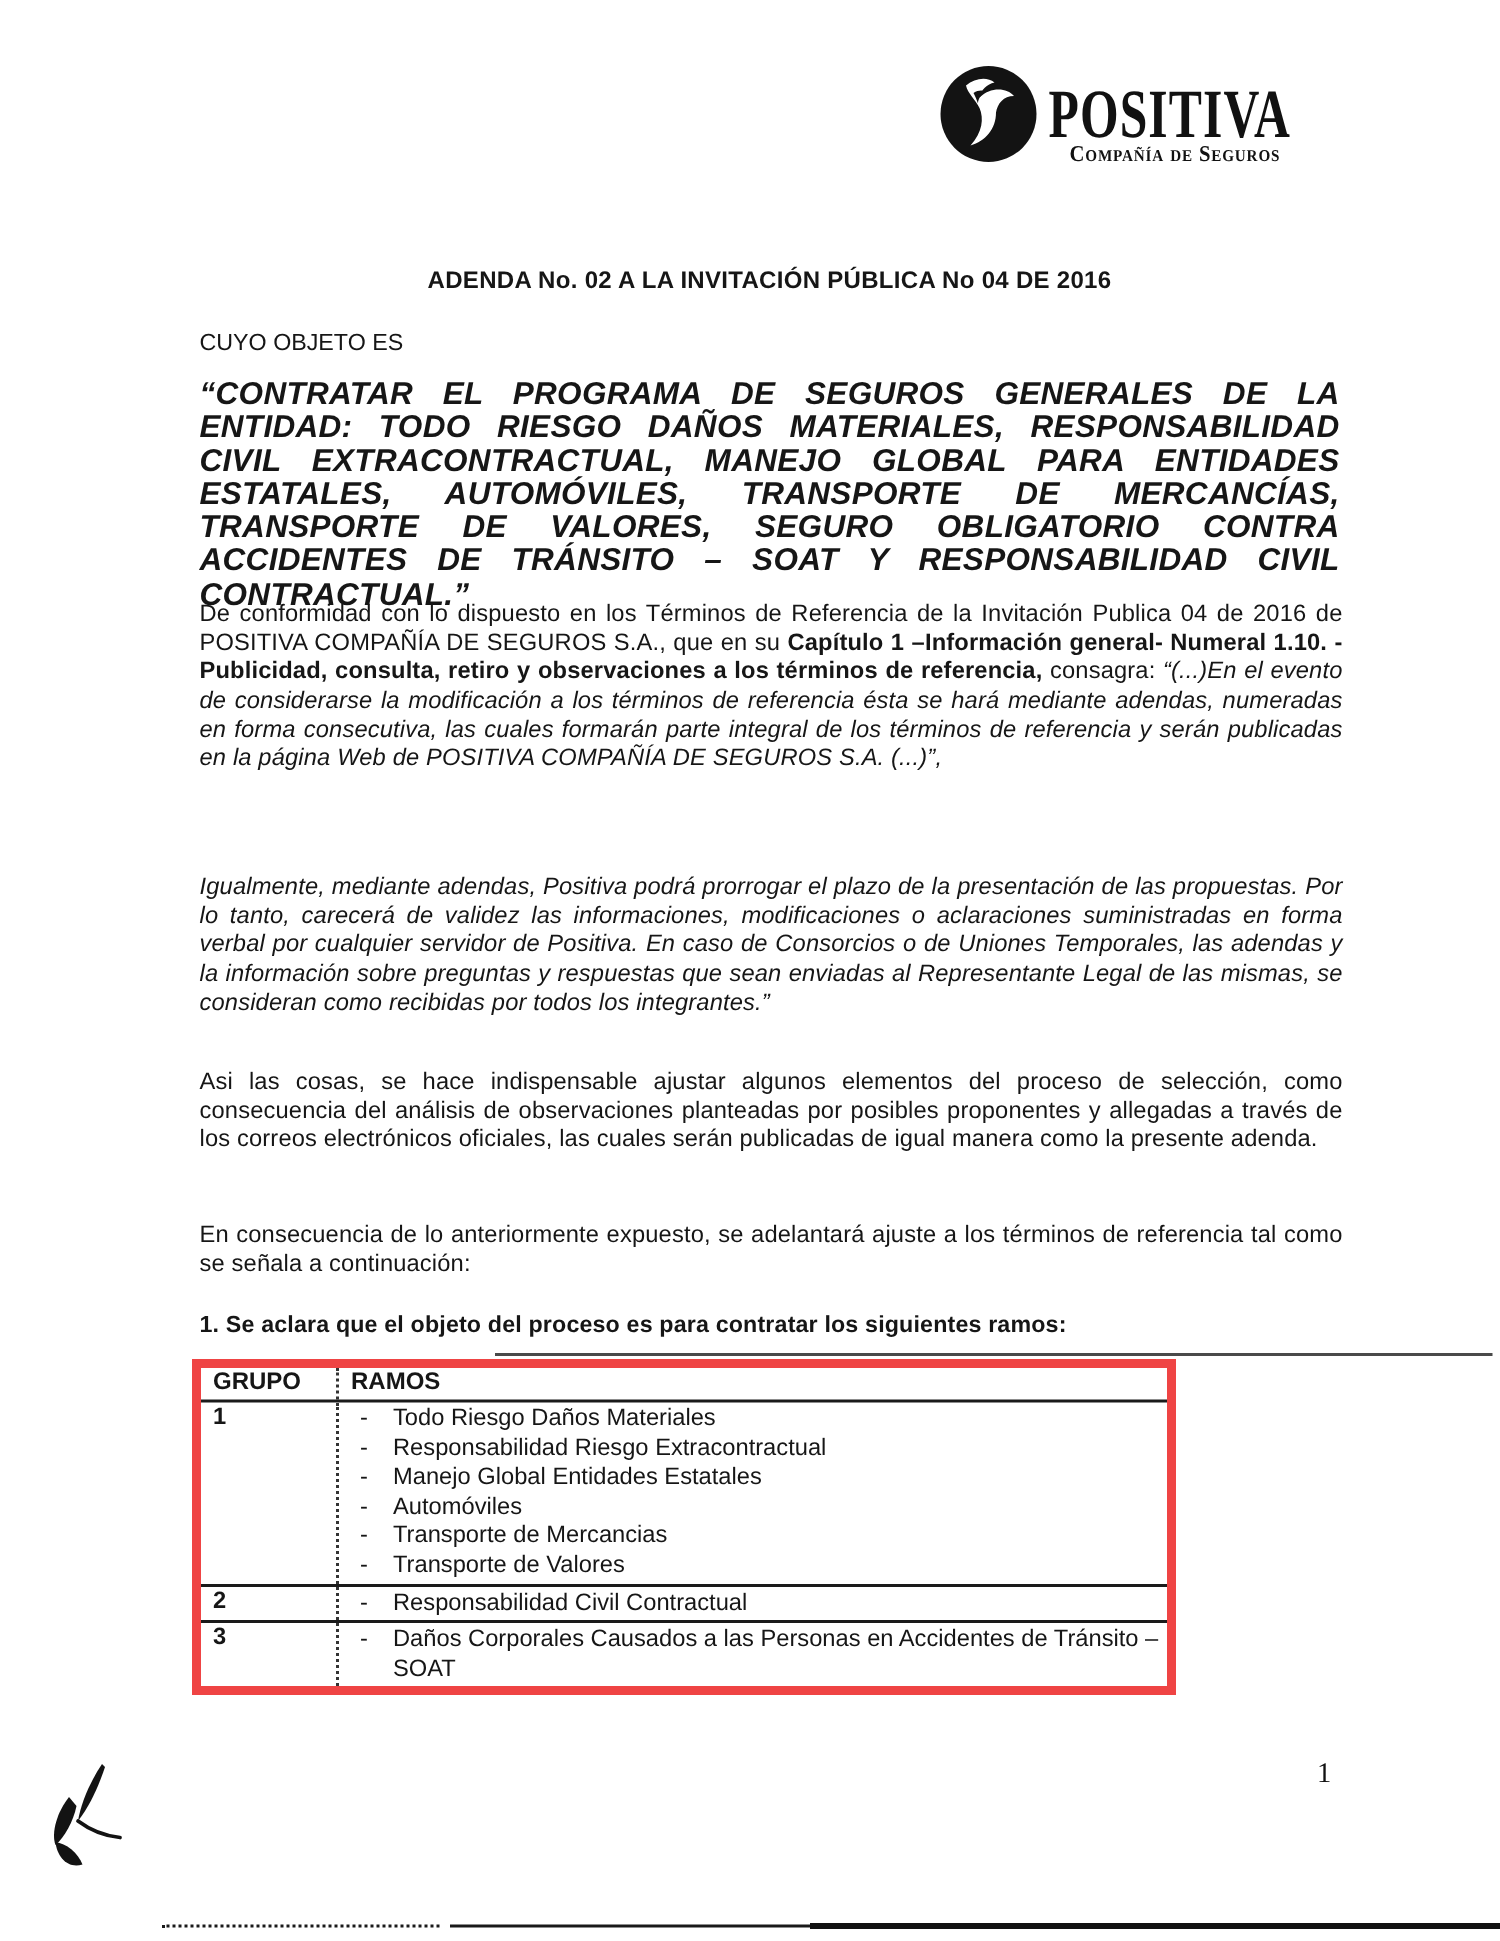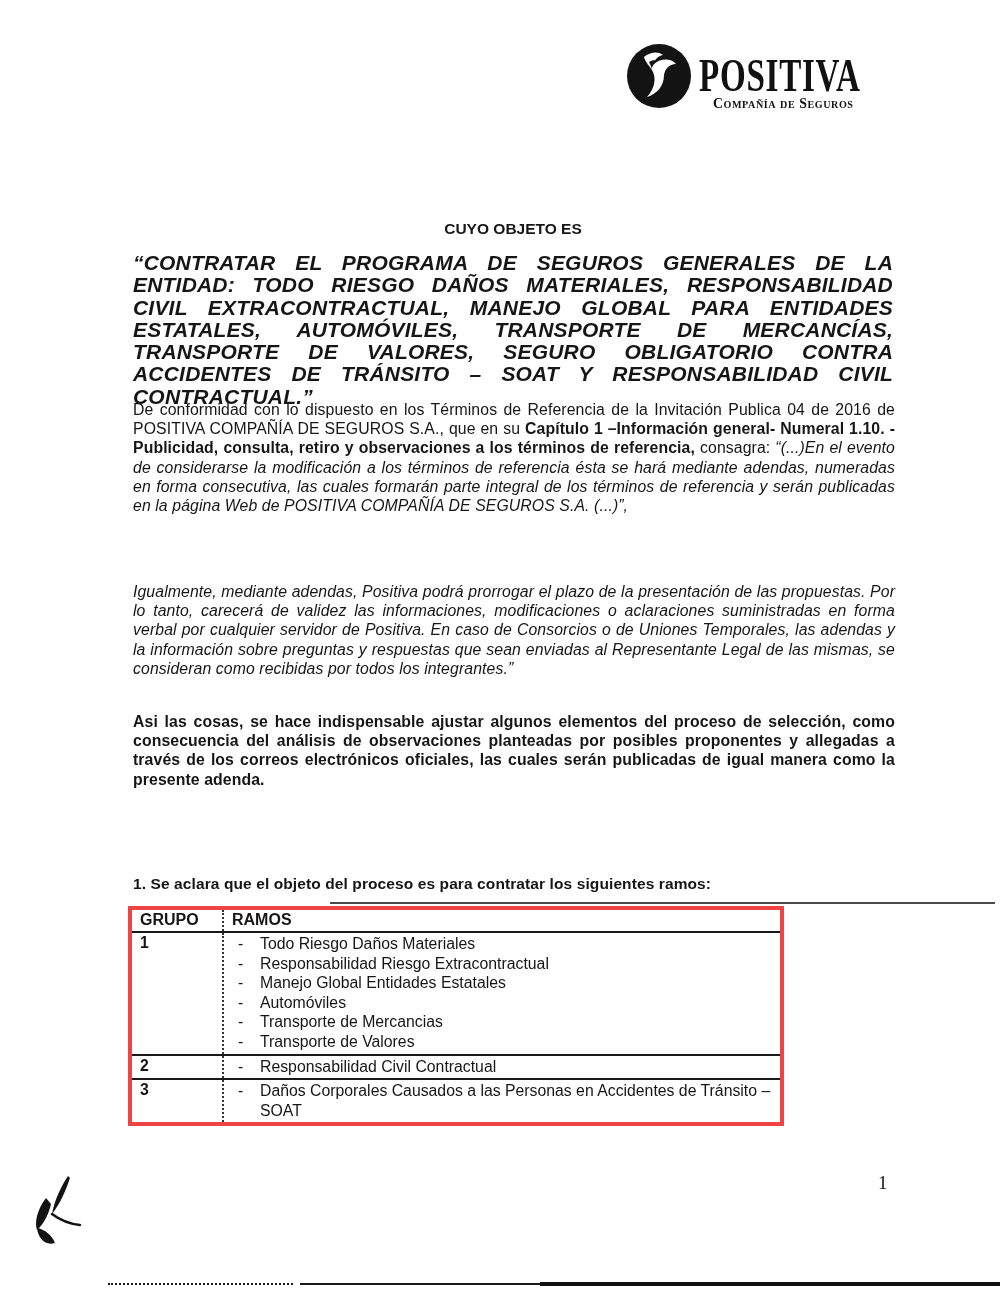--- a/index.html
+++ b/index.html
@@ -19,46 +19,46 @@
     font-size:15px;line-height:14px;font-weight:bold;letter-spacing:.6px;
     margin-left:14px;margin-top:-2px;font-variant:small-caps;white-space:nowrap;
     transform:scaleX(.92);transform-origin:left top;
   }
   
   .doc-title{
     position:absolute;top:168px;left:133px;width:760px;text-align:center;
     font-weight:bold;font-size:16px;letter-spacing:.2px;
   }
   .doc-subtitle{
-    position:absolute;top:207px;left:133px;width:760px;text-align:center;
-    font-weight:bold;font-size:15.5px;
+    position:absolute;top:207px;left:133px;width:760px;text-align:left;
+    font-weight:normal;font-size:15.5px;
   }
   
   .object-clause{
     position:absolute;top:231px;left:133px;width:760px;
     font-weight:bold;font-style:italic;font-size:21px;line-height:22.3px;
     text-align:justify;letter-spacing:.2px;word-spacing:2px;
   }
   
   .para{
     position:absolute;left:133px;width:762px;
     font-size:15.8px;line-height:19.3px;text-align:justify;letter-spacing:.1px;
   }
-  .p1{top:384px;} .p2{top:566px;font-style:italic;} .p3{top:696px;font-weight:bold;} .p4{top:798px;}
+  .p1{top:384px;} .p2{top:566px;font-style:italic;} .p3{top:696px;} .p4{top:798px;}
   .seg-normal{font-style:normal;font-weight:normal;}
   .seg-bold{font-weight:bold;font-style:normal;}
   .seg-italic{font-style:italic;font-weight:normal;}
   .section-heading{
     position:absolute;top:859px;left:133px;width:762px;
     font-weight:bold;font-size:15.5px;letter-spacing:.1px;
   }
   
   .ramos-table{
     position:absolute;top:906px;left:128px;width:656px;
-    border-collapse:collapse;border:4px solid #ef4444;
+    border-collapse:collapse;border:6px solid #ef4444;
     font-size:15.8px;color:#161616;
   }
   .ramos-table th{
     text-align:left;font-size:16px;font-weight:bold;
     padding:1px 8px 2px 8px;border-bottom:2px solid #1a1a1a;
   }
   .ramos-table th.ramos-h{border-left:2px dotted #333;margin-top:12px;}
   .ramos-table td{vertical-align:top;padding:1px 0 2px 0;}
   .ramos-table tr + tr td{border-top:2px solid #1a1a1a;}
   .col-grupo{width:74px;font-weight:bold;padding:1px 8px 2px 8px !important;}
@@ -88,27 +88,29 @@
       <circle cx="34" cy="34" r="32" fill="#131313"></circle>
       <path d="M19,15 C25,10 33,9 38,13 C33,14 29,18 28,23 C35,16 46,16 51,22 C44,22 40,27 39,33 C39,44 32,52 22,55 C30,46 31,37 28,30 C25,24 20,20 19,15 Z" fill="#ffffff"></path>
       <path d="M24,20 C27,18 30,18 32,19 C29,21 27,24 27,27 C26,24 25,22 24,20 Z" fill="#131313"></path>
     </svg>
     <div class="logo-text">
       <div class="brand">POSITIVA</div>
       <div class="tagline">Compañía de Seguros</div>
     </div>
   </header>
 
+  <h1 class="doc-title">ADENDA No. 02 A LA INVITACIÓN PÚBLICA No 04 DE 2016</h1>
   <h2 class="doc-subtitle">CUYO OBJETO ES</h2>
 
   <p class="object-clause">“CONTRATAR EL PROGRAMA DE SEGUROS GENERALES DE LA ENTIDAD: TODO RIESGO DAÑOS MATERIALES, RESPONSABILIDAD CIVIL EXTRACONTRACTUAL, MANEJO GLOBAL PARA ENTIDADES ESTATALES, AUTOMÓVILES, TRANSPORTE DE MERCANCÍAS, TRANSPORTE DE VALORES, SEGURO OBLIGATORIO CONTRA ACCIDENTES DE TRÁNSITO – SOAT Y RESPONSABILIDAD CIVIL CONTRACTUAL.”</p>
 
   <p class="para p1"><span class="seg-normal">De conformidad con lo dispuesto en los Términos de Referencia de la Invitación Publica 04 de 2016 de POSITIVA COMPAÑÍA DE SEGUROS S.A., que en su </span><span class="seg-bold">Capítulo 1 –Información general- Numeral 1.10. - Publicidad, consulta, retiro y observaciones a los términos de referencia,</span><span class="seg-normal"> consagra: </span><span class="seg-italic">“(...)En el evento de considerarse la modificación a los términos de referencia ésta se hará mediante adendas, numeradas en forma consecutiva, las cuales formarán parte integral de los términos de referencia y serán publicadas en la página Web de POSITIVA COMPAÑÍA DE SEGUROS S.A. (...)”,</span></p>
   <p class="para p2">Igualmente, mediante adendas, Positiva podrá prorrogar el plazo de la presentación de las propuestas. Por lo tanto, carecerá de validez las informaciones, modificaciones o aclaraciones suministradas en forma verbal por cualquier servidor de Positiva. En caso de Consorcios o de Uniones Temporales, las adendas y la información sobre preguntas y respuestas que sean enviadas al Representante Legal de las mismas, se consideran como recibidas por todos los integrantes.”</p>
   <p class="para p3">Asi las cosas, se hace indispensable ajustar algunos elementos del proceso de selección, como consecuencia del análisis de observaciones planteadas por posibles proponentes y allegadas a través de los correos electrónicos oficiales, las cuales serán publicadas de igual manera como la presente adenda.</p>
+  <p class="para p4">En consecuencia de lo anteriormente expuesto, se adelantará ajuste a los términos de referencia tal como se señala a continuación:</p>
 
   <h3 class="section-heading">1. Se aclara que el objeto del proceso es para contratar los siguientes ramos:</h3>
 
   <div class="artifact-table-top"></div>
 
   <table class="ramos-table">
     <thead>
       <tr>
         <th class="grupo-h">GRUPO</th>
         <th class="ramos-h">RAMOS</th>

